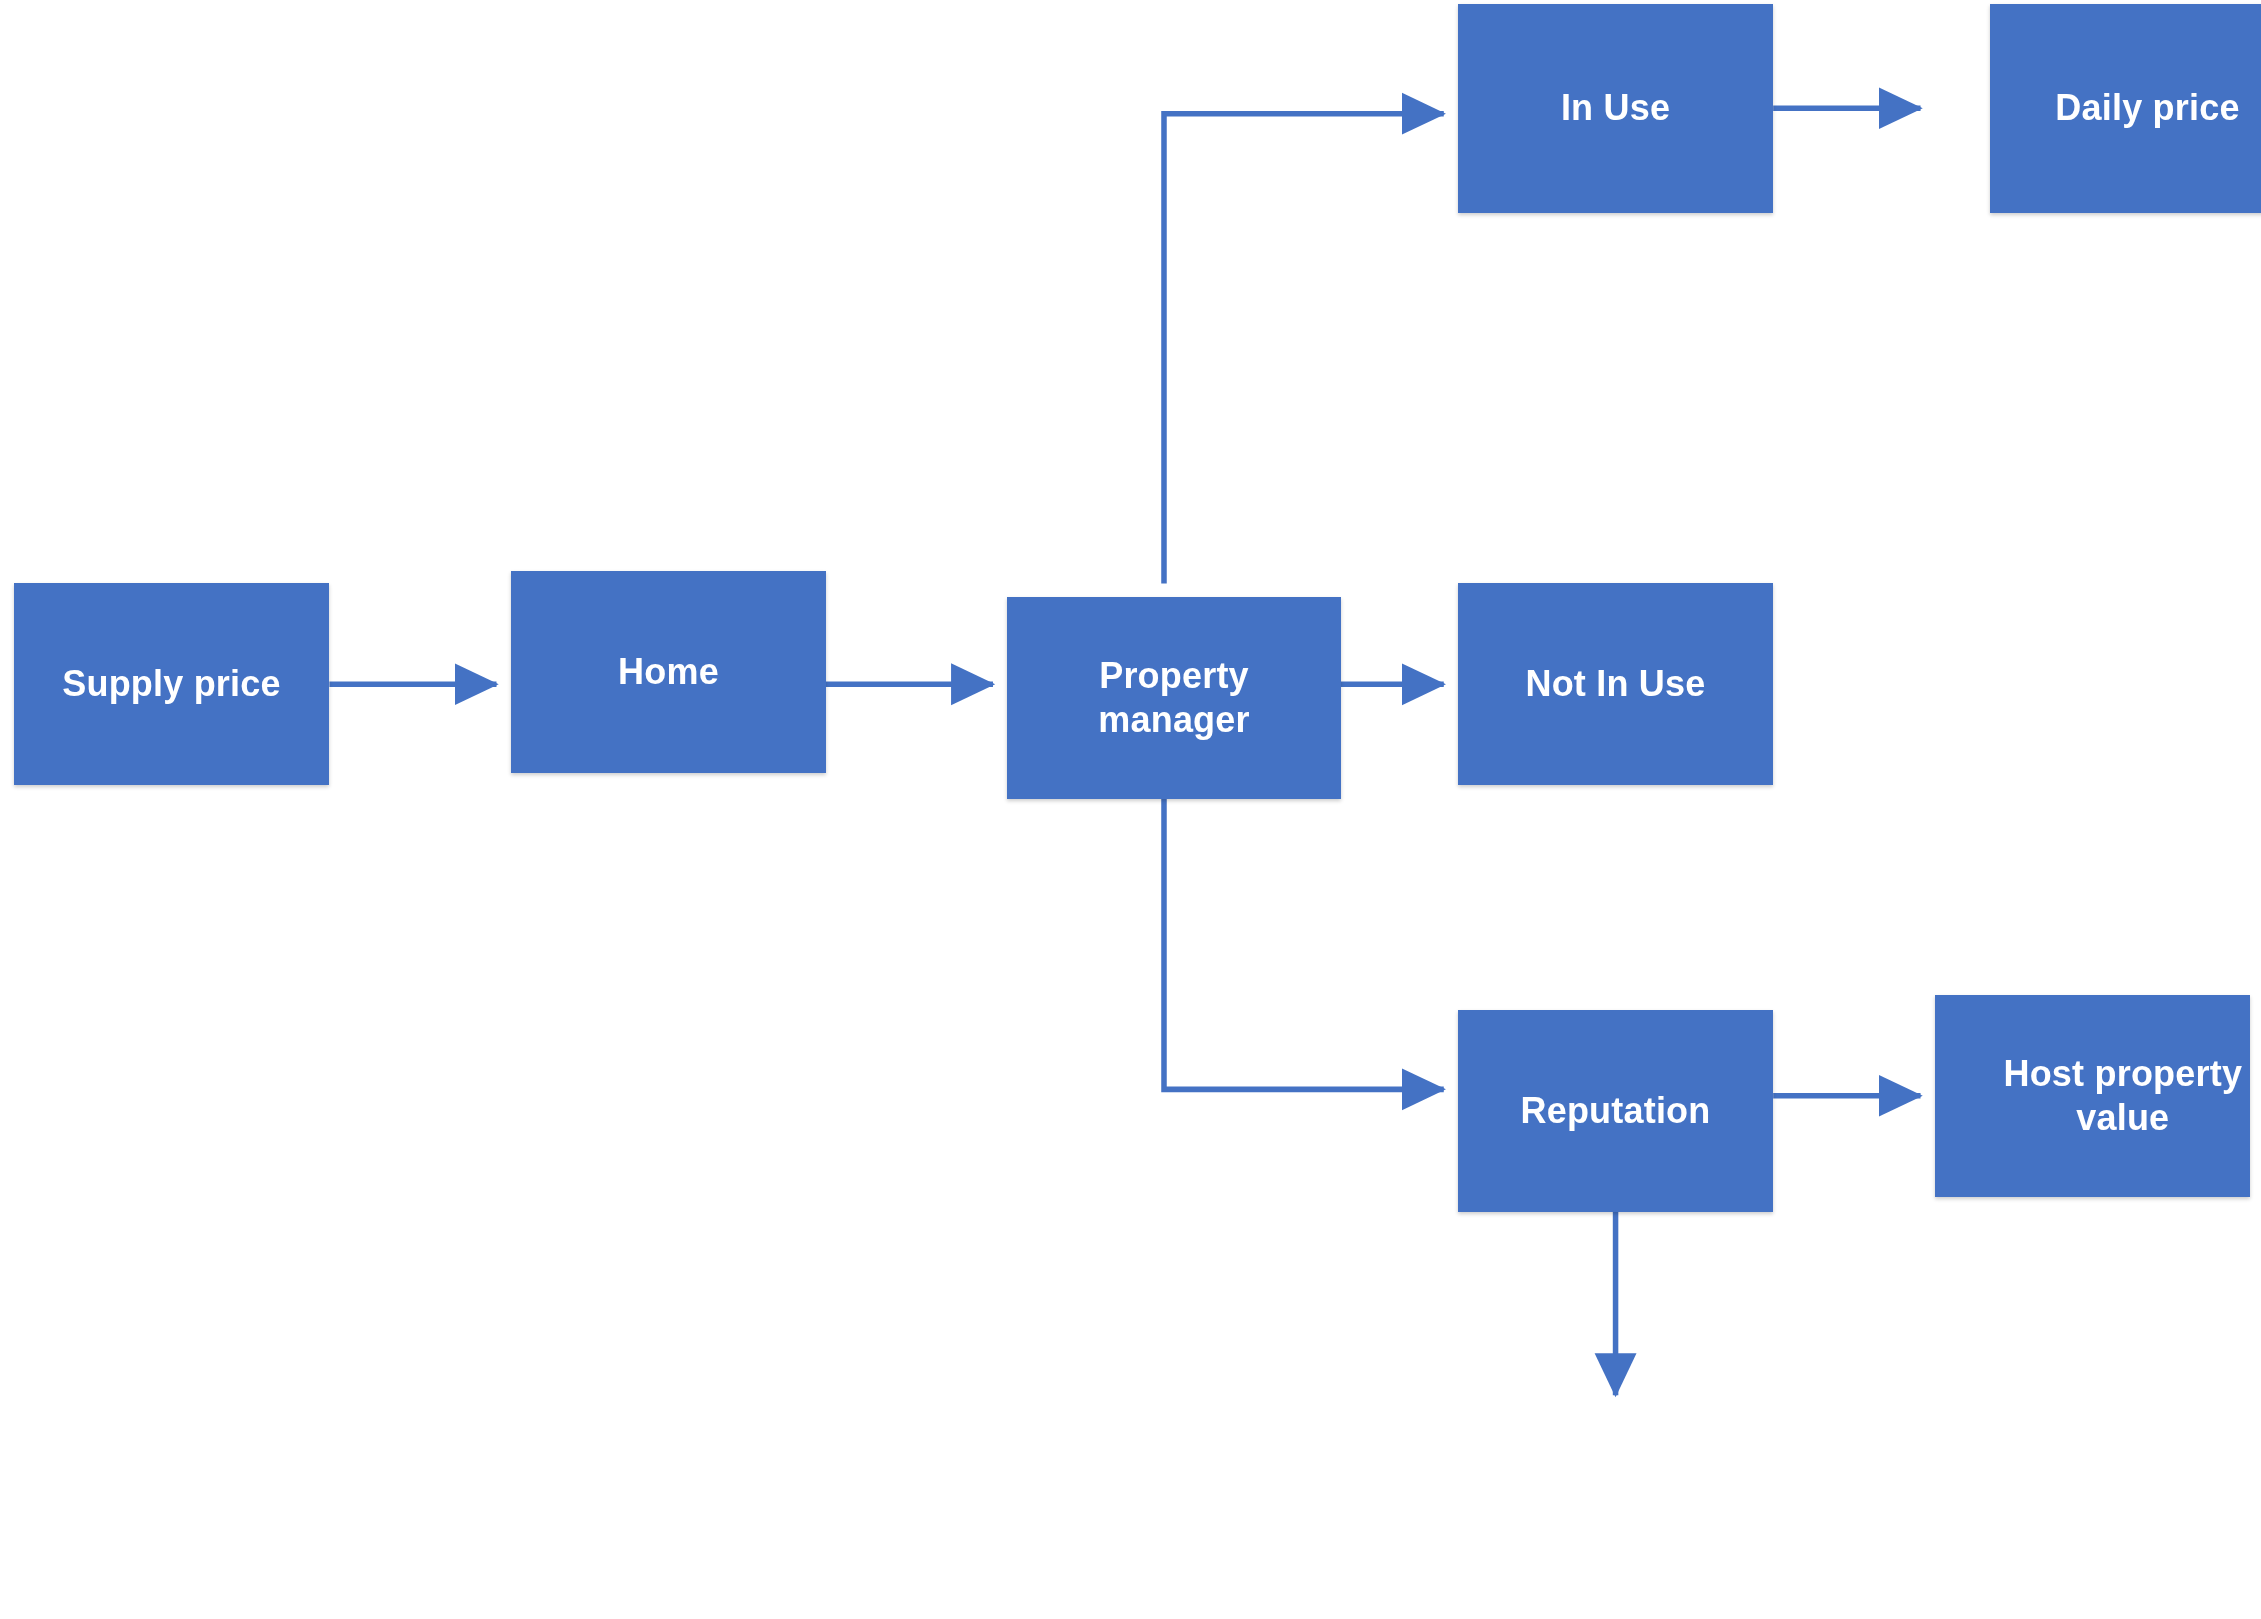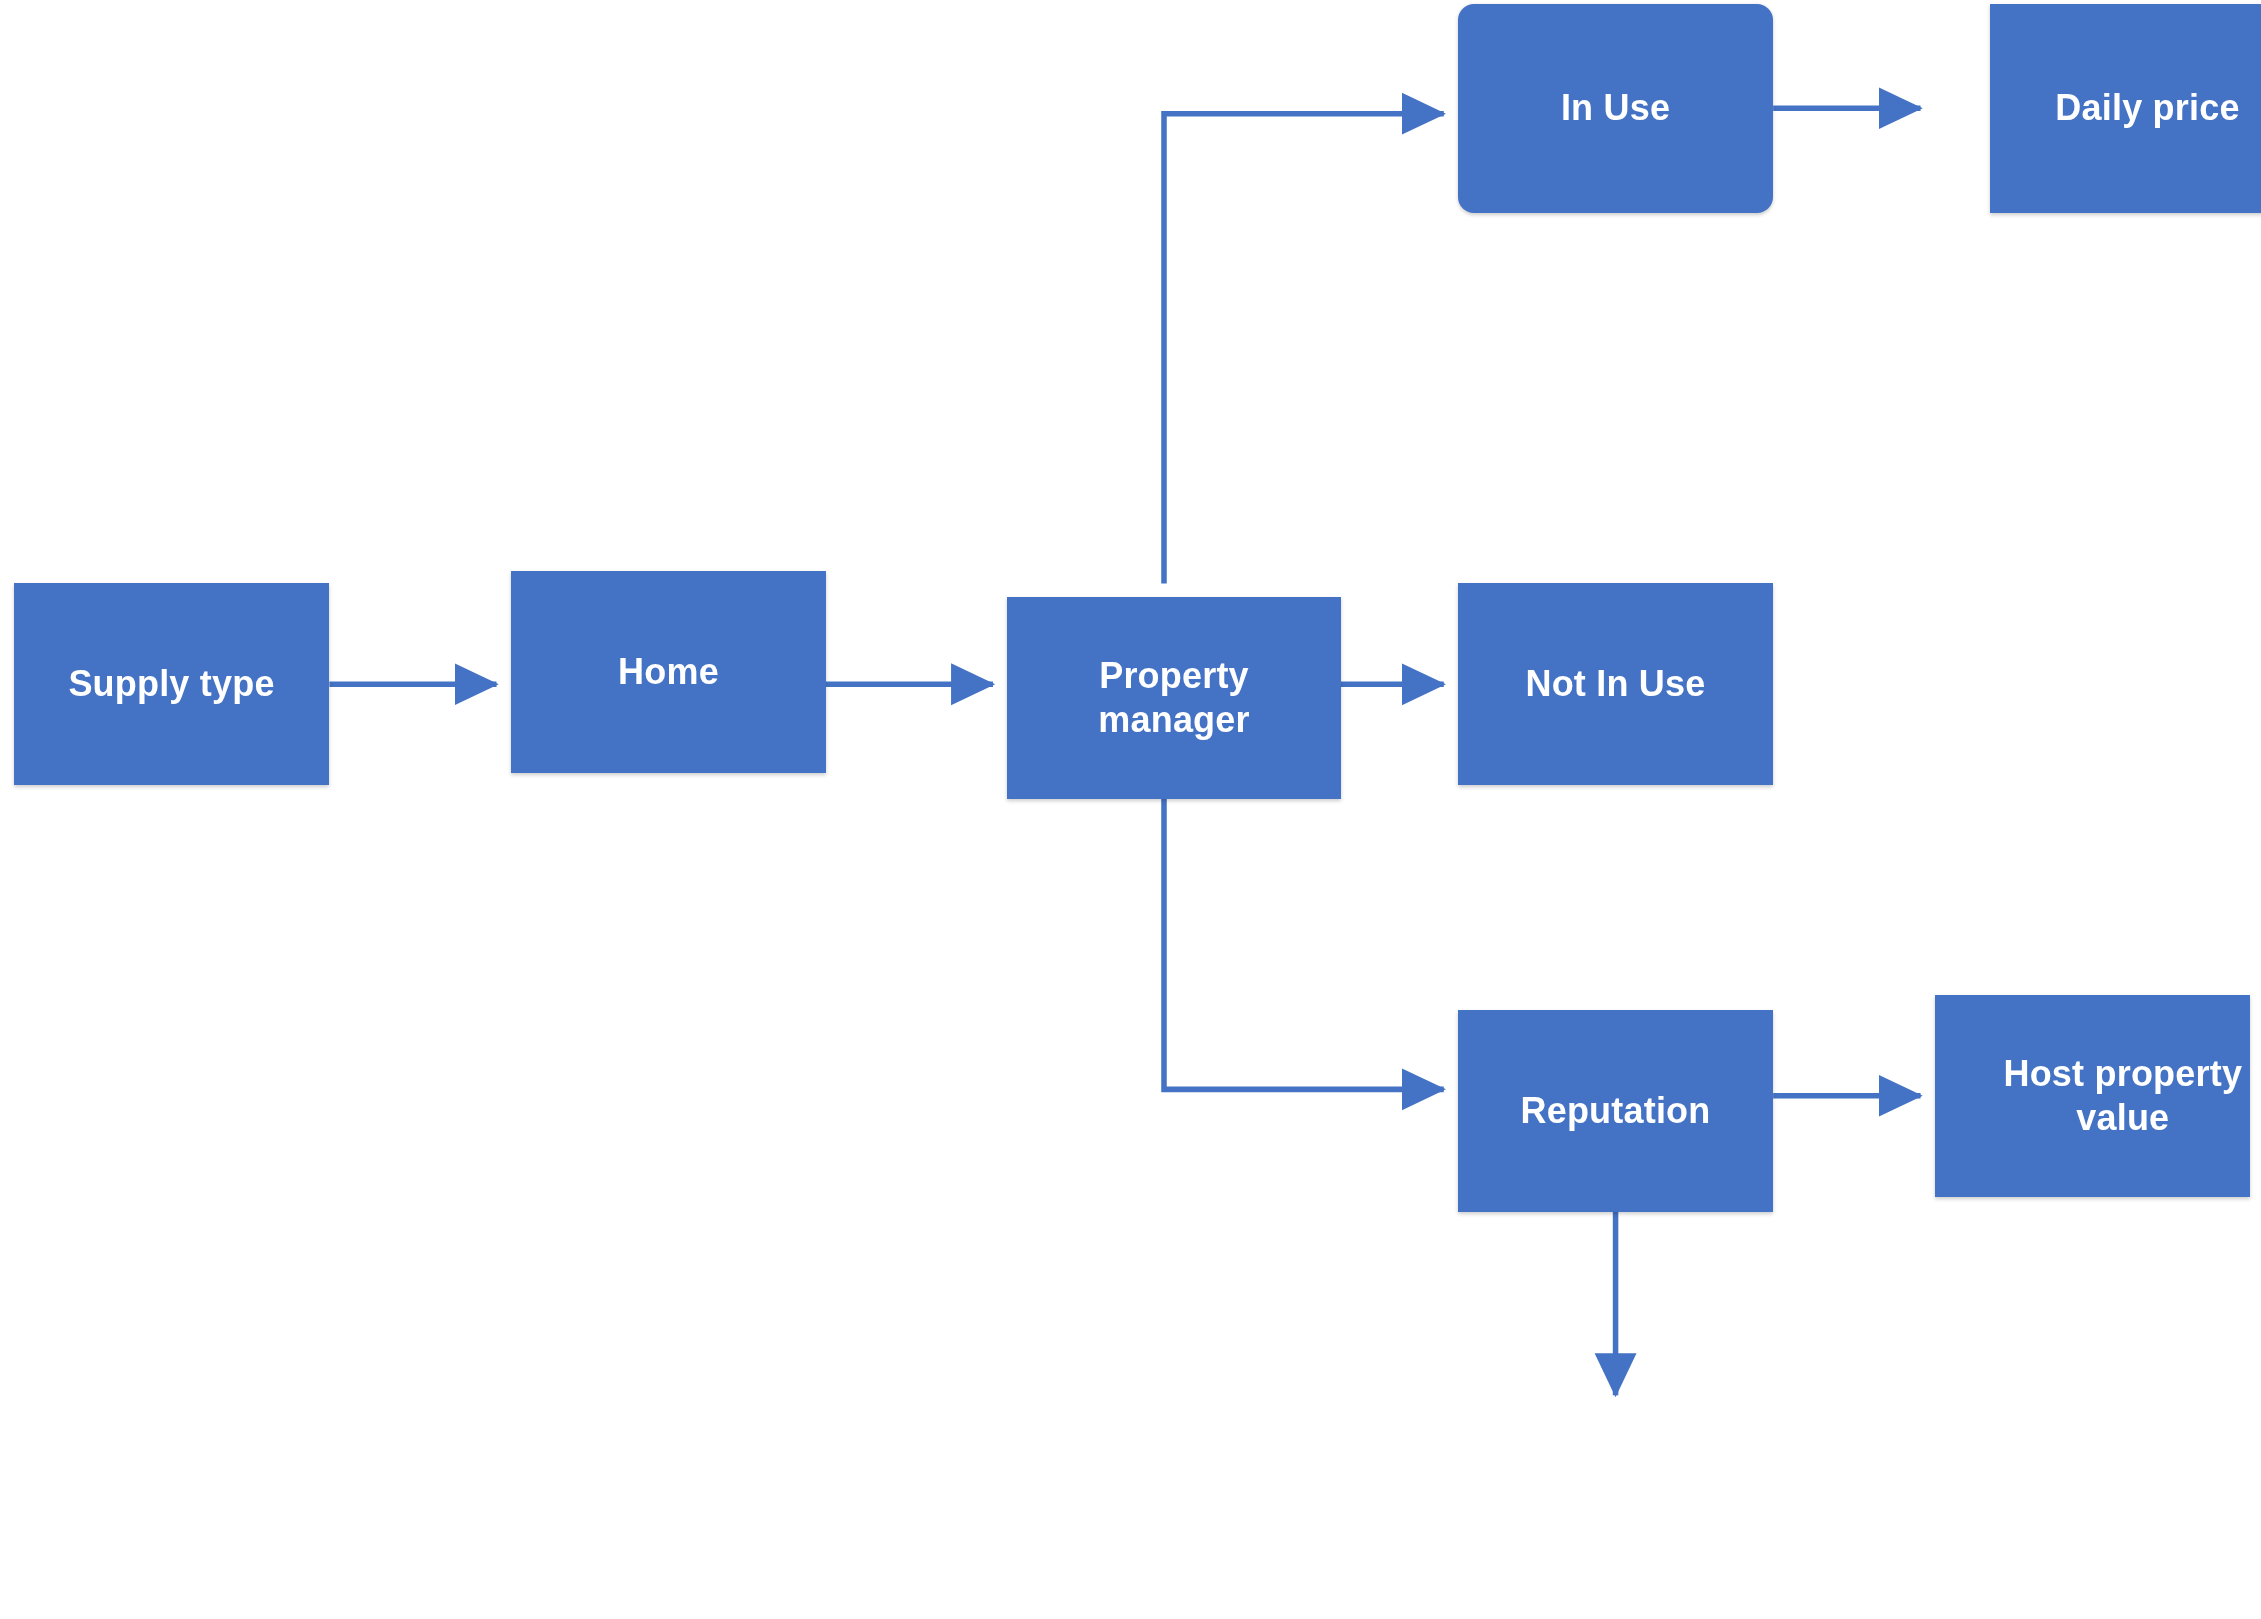--- a/index.html
+++ b/index.html
@@ -71,33 +71,33 @@
     <line x1="1678" y1="868" x2="1832" y2="868" stroke="#4472c4" stroke-width="7" marker-end="url(#arrow)"></line>
 
     <path d="M1477,996 L1477,1382 L1832,1382" fill="none" stroke="#4472c4" stroke-width="7" marker-end="url(#arrow)"></path>
 
     <line x1="2250" y1="1390" x2="2437" y2="1390" stroke="#4472c4" stroke-width="7" marker-end="url(#arrow)"></line>
 
     <line x1="2050" y1="1518" x2="2050" y2="1770" stroke="#4472c4" stroke-width="7" marker-end="url(#arrowv)"></line>
   </svg>
 
   <div class="node" style="left:14px;  top:583px;  width:315px; height:202px;">
-    <span class="node-label">Supply type</span>
+    <span class="node-label">Supply price</span>
   </div>
 
   <div class="node" style="left:511px; top:571px;  width:315px; height:202px;">
     <span class="node-label">Home</span>
   </div>
 
   <div class="node" style="left:1007px; top:565px; width:334px; height:202px;margin-top:32px;">
     <span class="node-label">Property
 manager</span>
   </div>
 
-  <div class="node" style="left:1458px; top:3.9px;   width:315px; height:209px;border-radius:16px;">
+  <div class="node" style="left:1458px; top:3.9px;   width:315px; height:209px;">
     <span class="node-label">In Use</span>
   </div>
 
   <div class="node" style="left:1990px; top:3.9px;   width:315px; height:209px;">
     <span class="node-label">Daily price</span>
   </div>
 
   <div class="node" style="left:1458px; top:583px; width:315px; height:202px;">
     <span class="node-label">Not In Use</span>
   </div>

